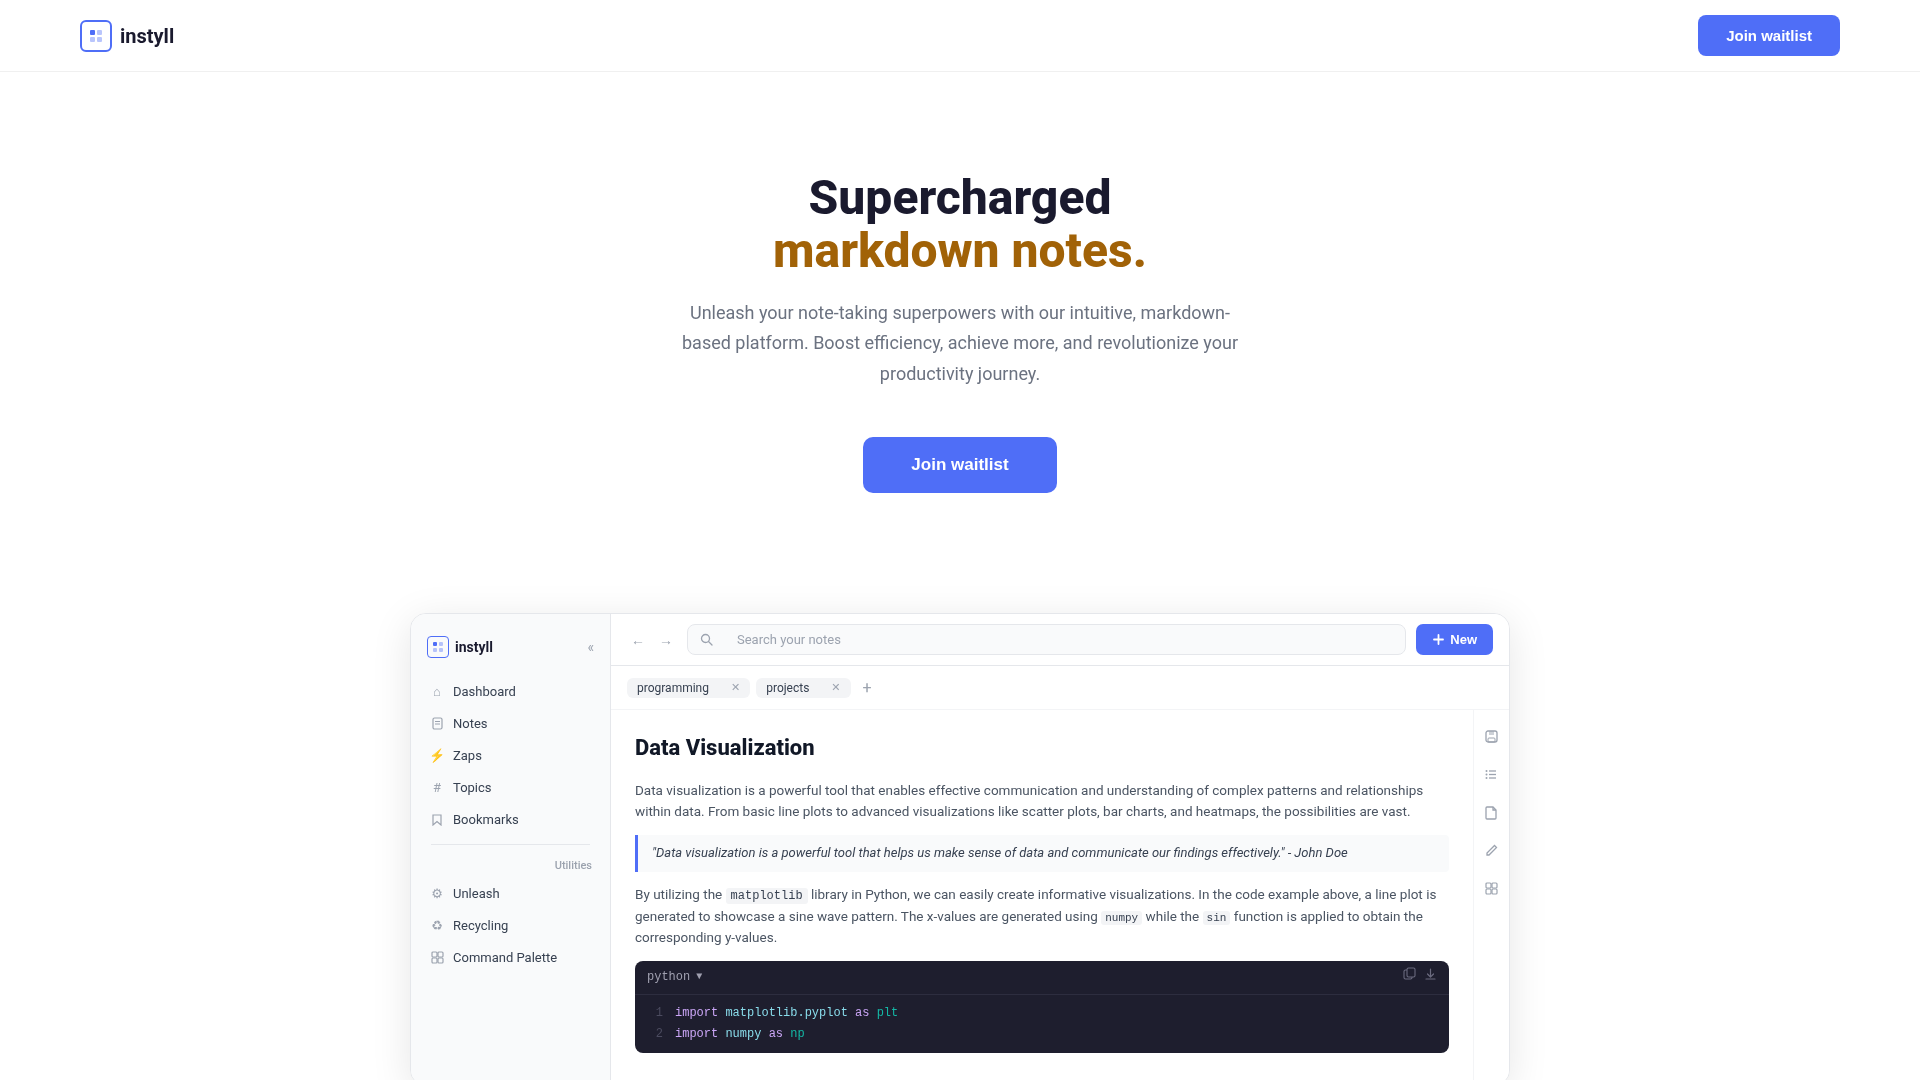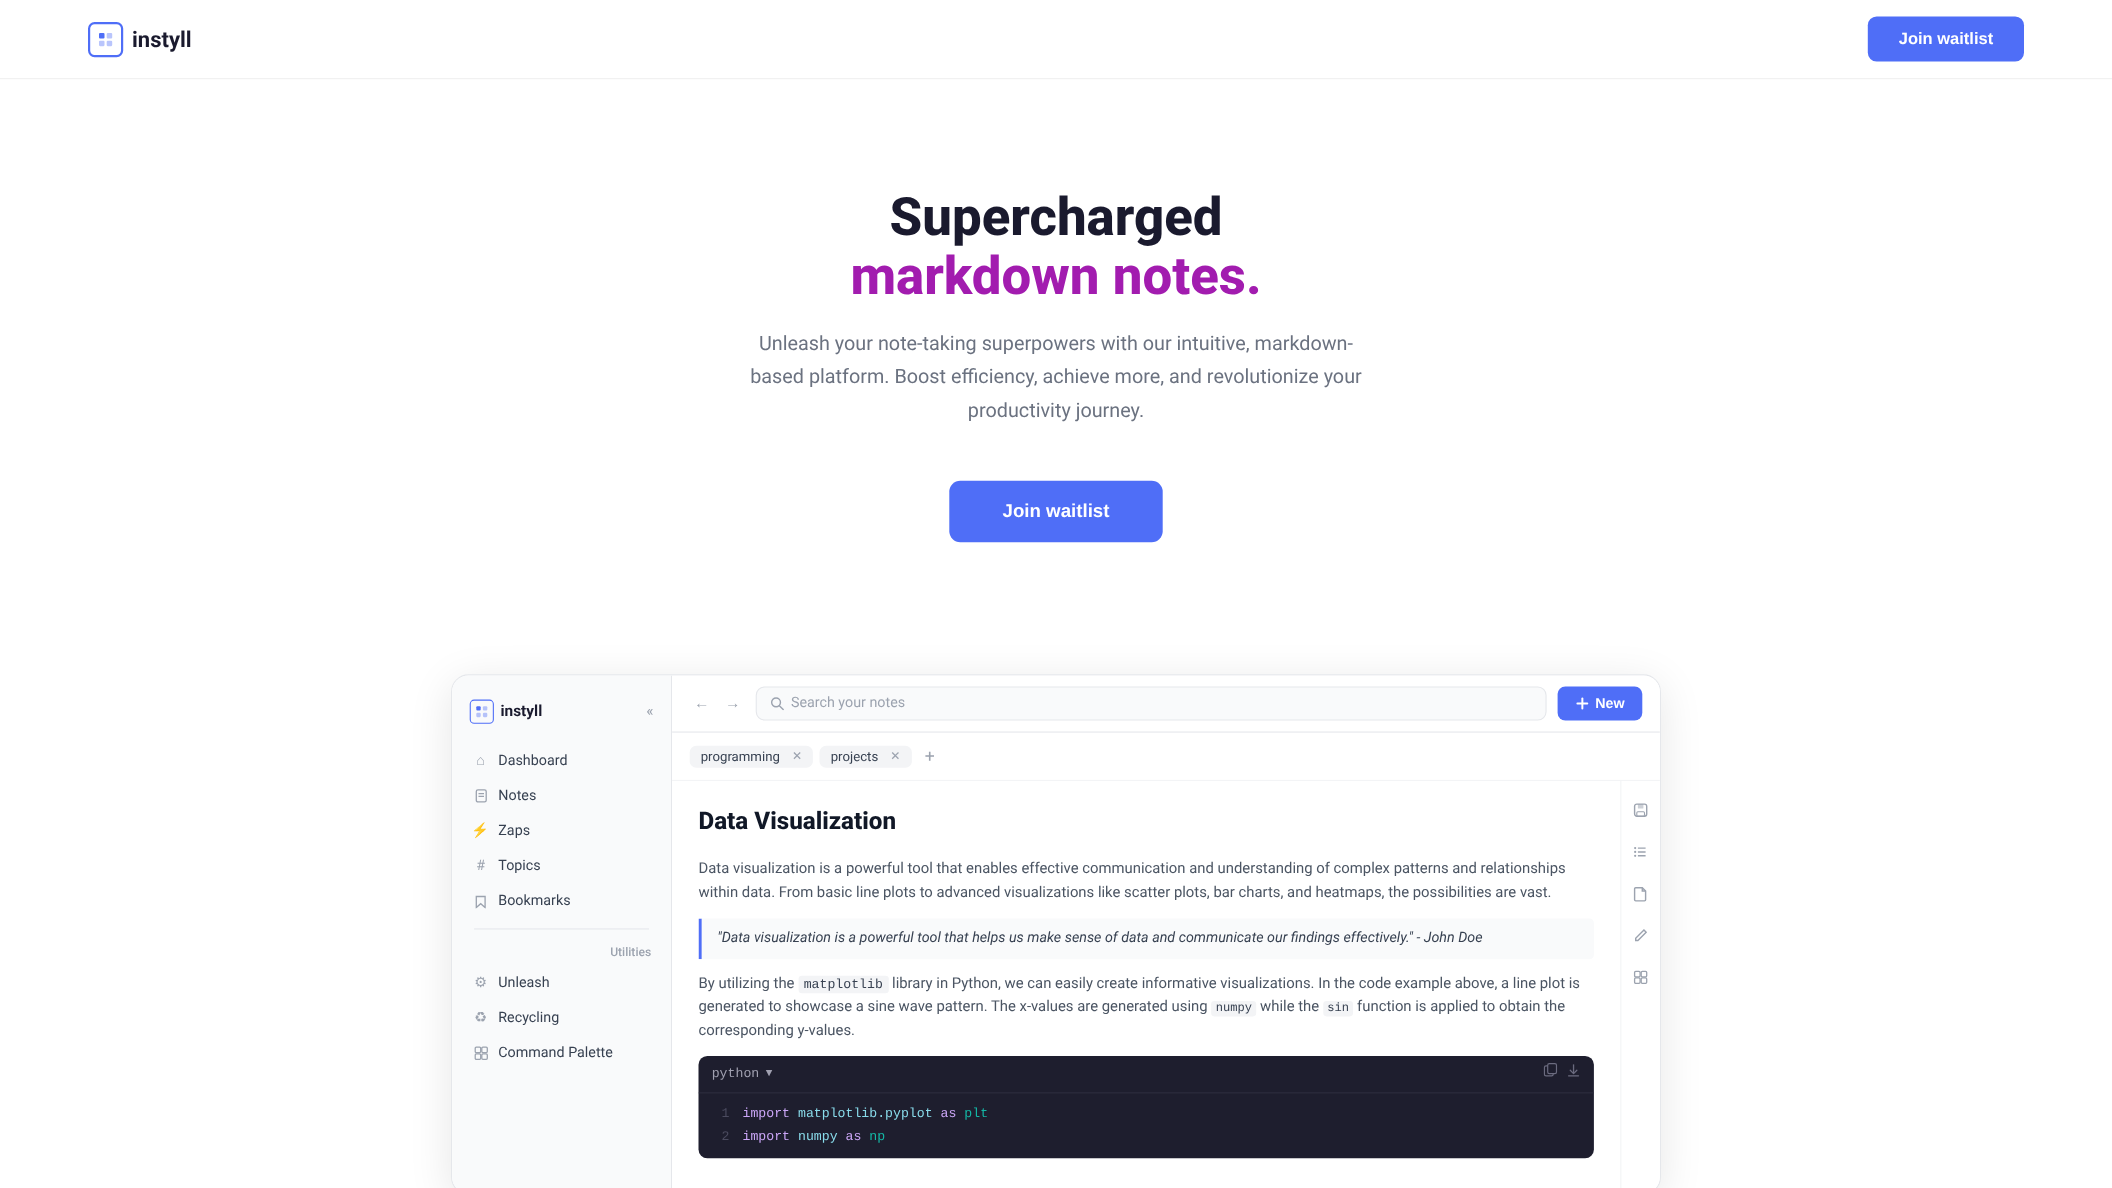--- a/index.html
+++ b/index.html
@@ -59,21 +59,21 @@
       padding: 100px 20px 60px;
     }
     .hero-title {
       font-size: 48px;
       font-weight: 800;
       line-height: 1.1;
       color: #1a1a2e;
       margin-bottom: 20px;
     }
     .hero-title-colored {
-      color: #a21caf;
+      color: #a16207;
     }
     .hero-subtitle {
       font-size: 18px;
       color: #6b7280;
       max-width: 560px;
       margin: 0 auto 48px;
       line-height: 1.7;
     }
     .hero-btn {
       background: #4f6ef7;
@@ -206,21 +206,21 @@
       padding: 2px 4px;
     }
     .search-bar {
       flex: 1;
       display: flex;
       align-items: center;
       background: #f9fafb;
       border: 1px solid #e5e7eb;
       border-radius: 8px;
       padding: 7px 12px;
-      gap: 6px;
+      gap: 24px;
       color: #9ca3af;
       font-size: 13px;
     }
     .new-btn {
       background: #4f6ef7;
       color: #fff;
       border: none;
       border-radius: 7px;
       padding: 8px 16px;
       font-size: 13px;
@@ -236,21 +236,21 @@
     .tags-row {
       display: flex;
       align-items: center;
       gap: 6px;
       padding: 10px 16px;
       border-bottom: 1px solid #f3f4f6;
     }
     .tag {
       display: flex;
       align-items: center;
-      gap: 9px;
+      gap: 20px;
       background: #f3f4f6;
       border-radius: 6px;
       padding: 3px 10px;
       font-size: 12px;
       color: #374151;
       cursor: pointer;
     }
     .tag-close {
       color: #9ca3af;
       font-size: 11px;

